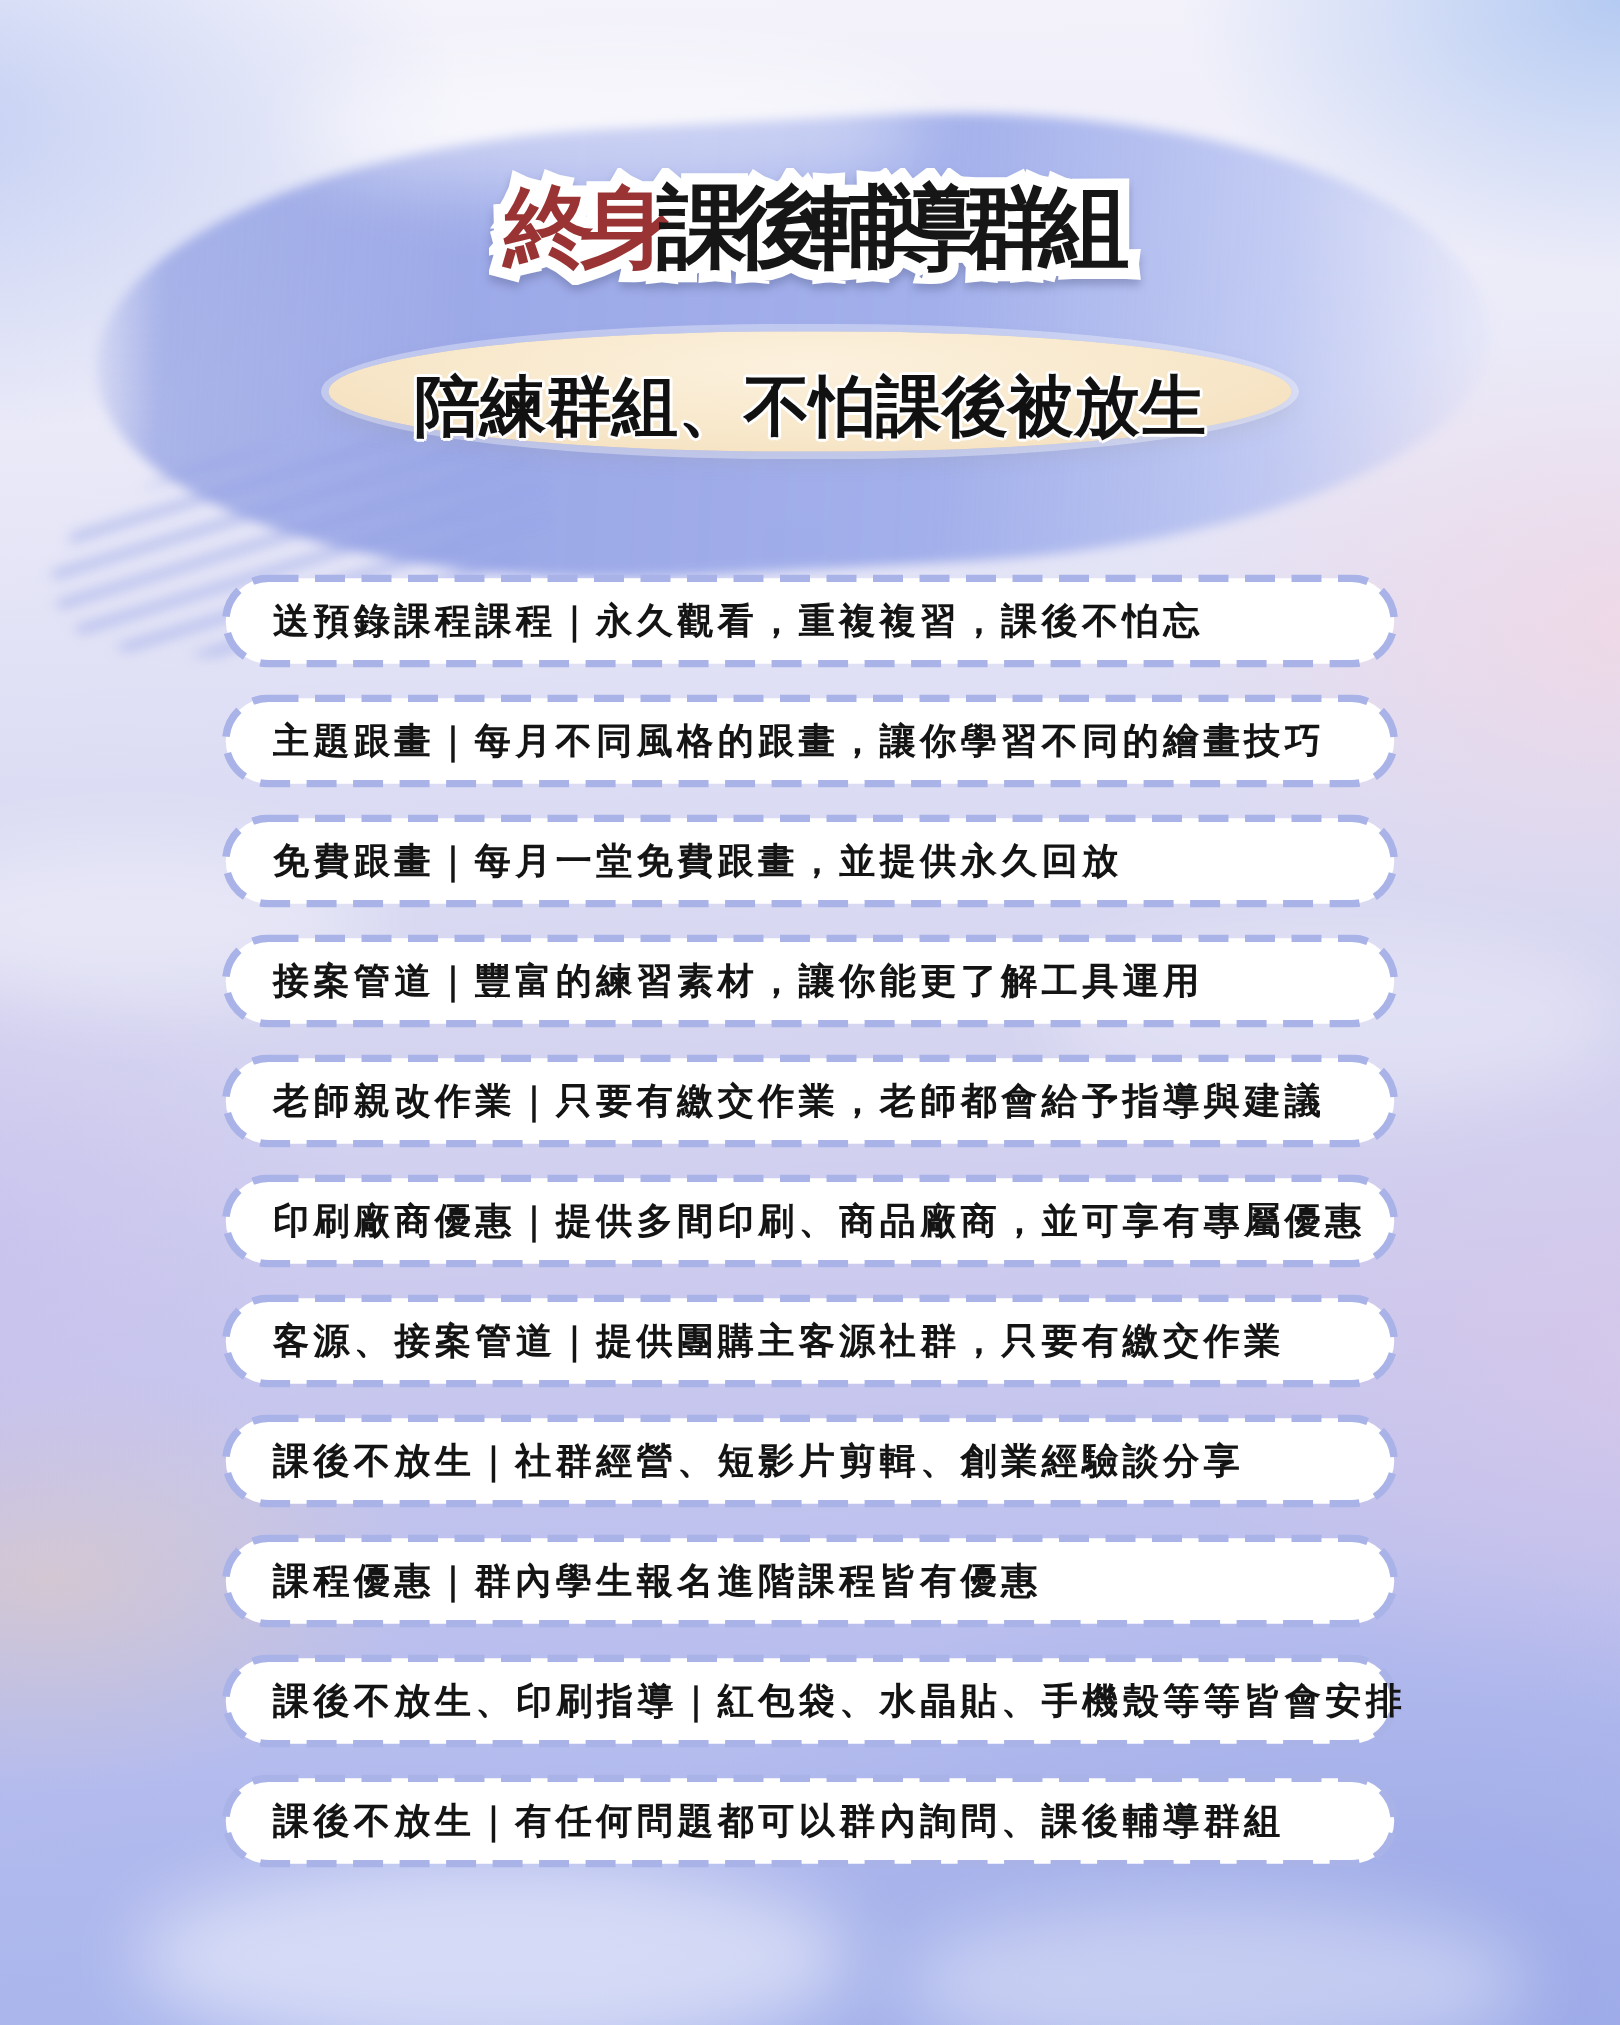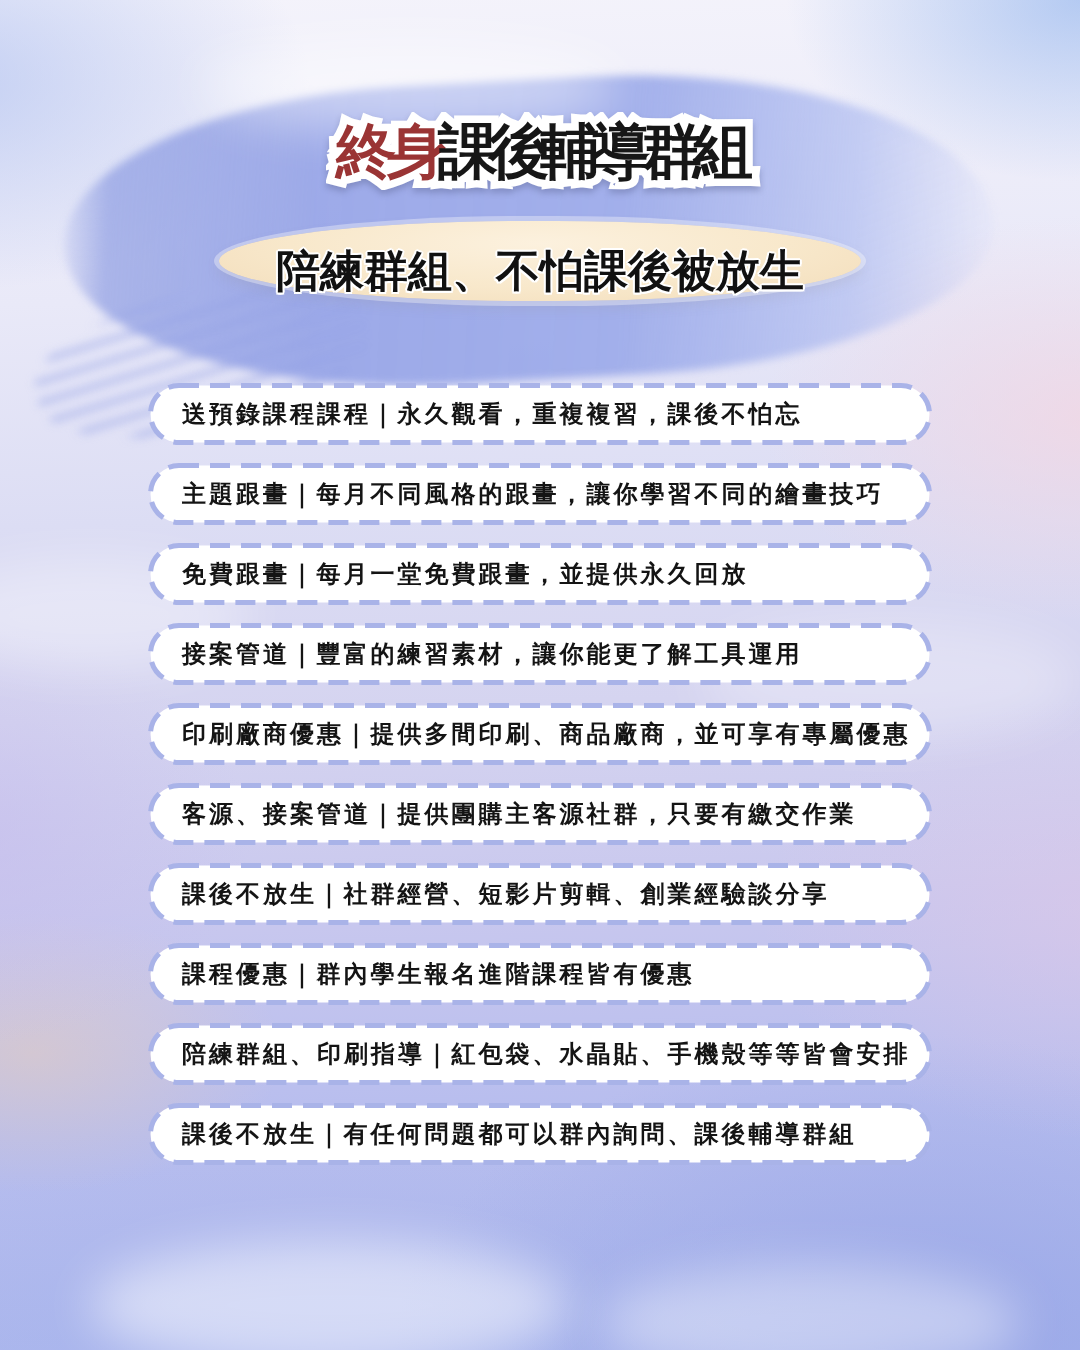--- a/index.html
+++ b/index.html
@@ -138,20 +138,26 @@
       <span class="item-text">免費跟畫｜每月一堂免費跟畫，並提供永久回放</span>
     </div>
 
     <div class="item">
       <svg class="dash" viewBox="0 0 784 62" preserveAspectRatio="none">
           <rect x="2.5" y="2.5" width="779" height="57" rx="28.5" ry="28.5" fill="#ffffff" stroke="#a9b3e8" stroke-width="5" stroke-dasharray="20 11"></rect>
         </svg>
       <span class="item-text">接案管道｜豐富的練習素材，讓你能更了解工具運用</span>
     </div>
 
+    <div class="item">
+      <svg class="dash" viewBox="0 0 784 62" preserveAspectRatio="none">
+          <rect x="2.5" y="2.5" width="779" height="57" rx="28.5" ry="28.5" fill="#ffffff" stroke="#a9b3e8" stroke-width="5" stroke-dasharray="20 11"></rect>
+        </svg>
+      <span class="item-text">老師親改作業｜只要有繳交作業，老師都會給予指導與建議</span>
+    </div>
 
     <div class="item">
       <svg class="dash" viewBox="0 0 784 62" preserveAspectRatio="none">
           <rect x="2.5" y="2.5" width="779" height="57" rx="28.5" ry="28.5" fill="#ffffff" stroke="#a9b3e8" stroke-width="5" stroke-dasharray="20 11"></rect>
         </svg>
       <span class="item-text">印刷廠商優惠｜提供多間印刷、商品廠商，並可享有專屬優惠</span>
     </div>
 
     <div class="item">
       <svg class="dash" viewBox="0 0 784 62" preserveAspectRatio="none">
@@ -171,21 +177,21 @@
       <svg class="dash" viewBox="0 0 784 62" preserveAspectRatio="none">
           <rect x="2.5" y="2.5" width="779" height="57" rx="28.5" ry="28.5" fill="#ffffff" stroke="#a9b3e8" stroke-width="5" stroke-dasharray="20 11"></rect>
         </svg>
       <span class="item-text">課程優惠｜群內學生報名進階課程皆有優惠</span>
     </div>
 
     <div class="item">
       <svg class="dash" viewBox="0 0 784 62" preserveAspectRatio="none">
           <rect x="2.5" y="2.5" width="779" height="57" rx="28.5" ry="28.5" fill="#ffffff" stroke="#a9b3e8" stroke-width="5" stroke-dasharray="20 11"></rect>
         </svg>
-      <span class="item-text">陪練群組、印刷指導｜紅包袋、水晶貼、手機殼等等皆會安排</span>
+      <span class="item-text">課後不放生、印刷指導｜紅包袋、水晶貼、手機殼等等皆會安排</span>
     </div>
 
     <div class="item">
       <svg class="dash" viewBox="0 0 784 62" preserveAspectRatio="none">
           <rect x="2.5" y="2.5" width="779" height="57" rx="28.5" ry="28.5" fill="#ffffff" stroke="#a9b3e8" stroke-width="5" stroke-dasharray="20 11"></rect>
         </svg>
       <span class="item-text">課後不放生｜有任何問題都可以群內詢問、課後輔導群組</span>
     </div>
 
   </main>

